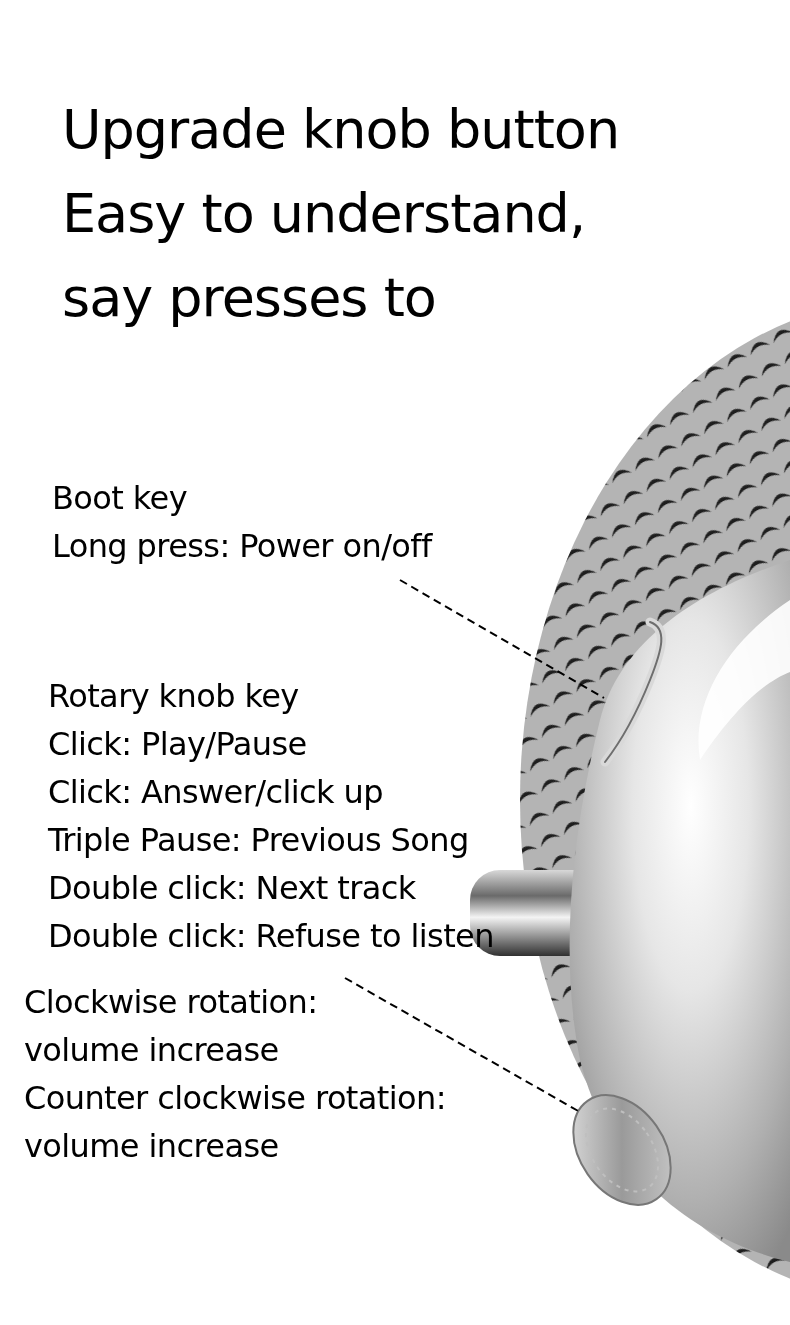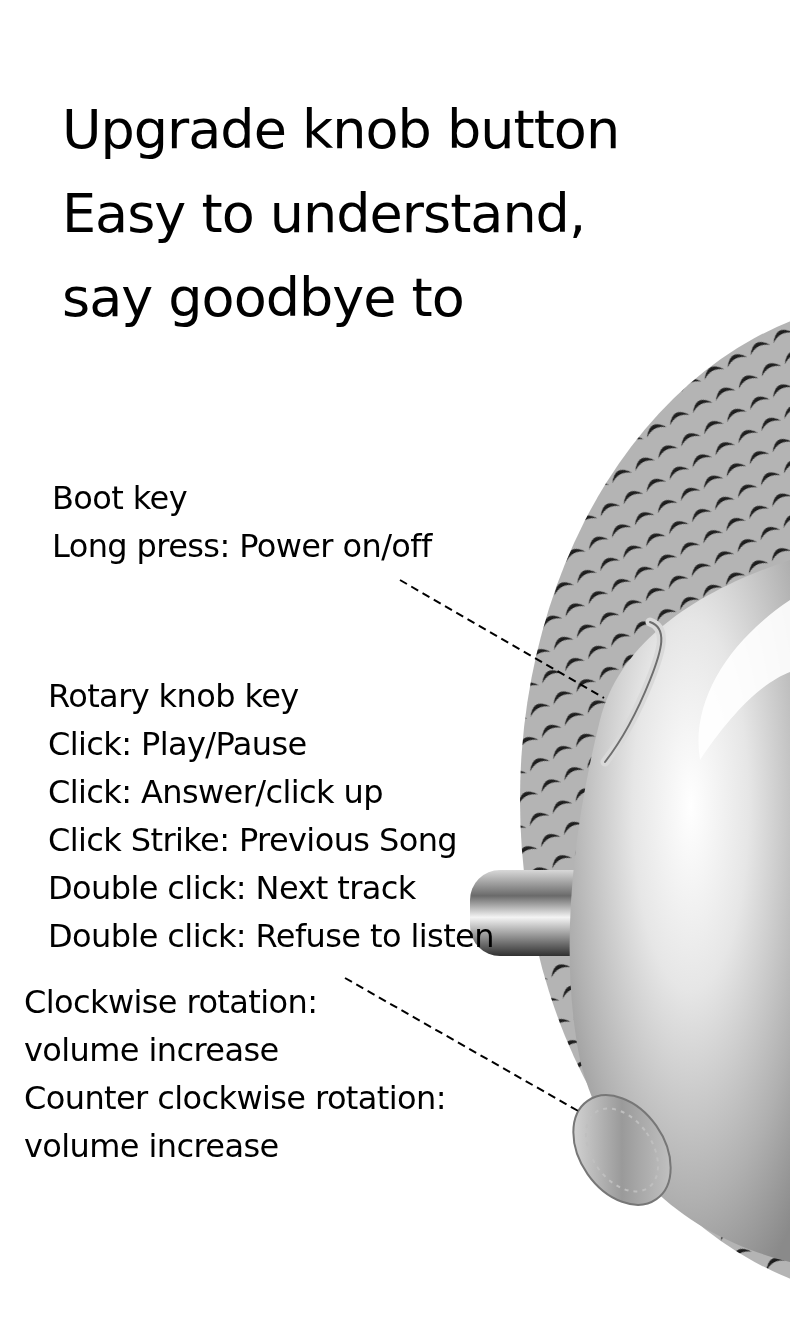--- a/index.html
+++ b/index.html
@@ -72,33 +72,33 @@
     <ellipse cx="622" cy="1150" rx="30" ry="46" transform="rotate(-35 622 1150)" fill="none" stroke="#bfbfbf" stroke-width="2" stroke-dasharray="4 5"></ellipse>
   </g>
 
   <line x1="400" y1="580" x2="604" y2="698" stroke="#000" stroke-width="2" stroke-dasharray="8 5"></line>
   <line x1="345" y1="978" x2="580" y2="1112" stroke="#000" stroke-width="2" stroke-dasharray="8 5"></line>
 </svg>
 
 <h1 class="headline">
   <span>Upgrade knob button</span>
   <span>Easy to understand,</span>
-  <span>say goodbye to</span>
+  <span>say presses to</span>
 </h1>
 
 <div class="block boot">
   <span>Boot key</span>
   <span>Long press: Power on/off</span>
 </div>
 
 <div class="block rotary">
   <span>Rotary knob key</span>
   <span>Click: Play/Pause</span>
   <span>Click: Answer/click up</span>
-  <span>Click Strike: Previous Song</span>
+  <span>Triple Pause: Previous Song</span>
   <span>Double click: Next track</span>
   <span>Double click: Refuse to listen</span>
 </div>
 
 <div class="block rotation">
   <span>Clockwise rotation:</span>
   <span>volume increase</span>
   <span>Counter clockwise rotation:</span>
   <span>volume increase</span>
 </div>

